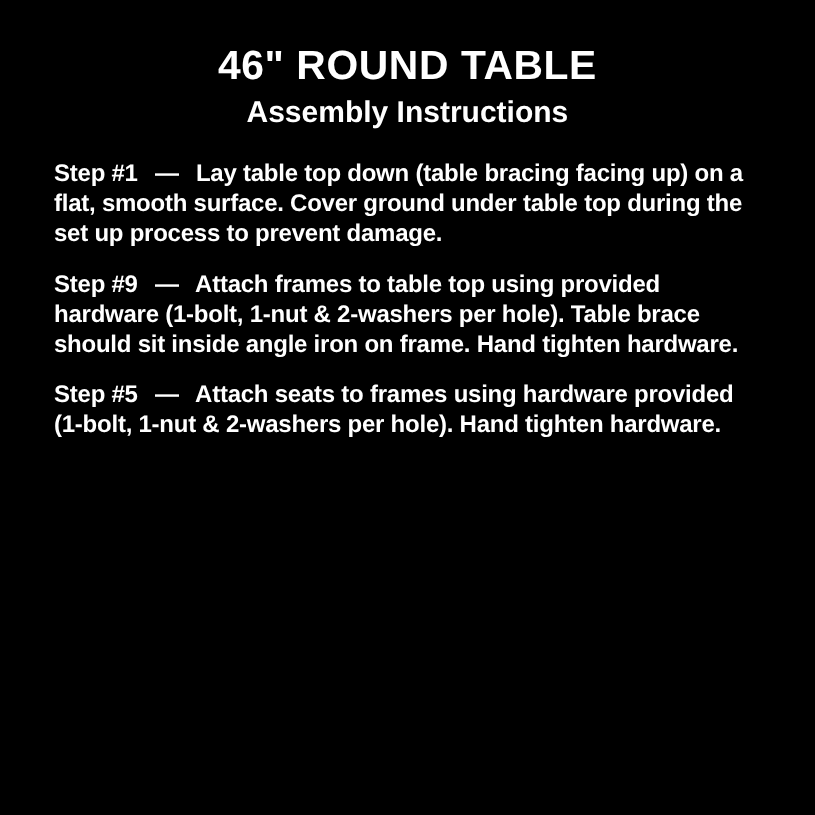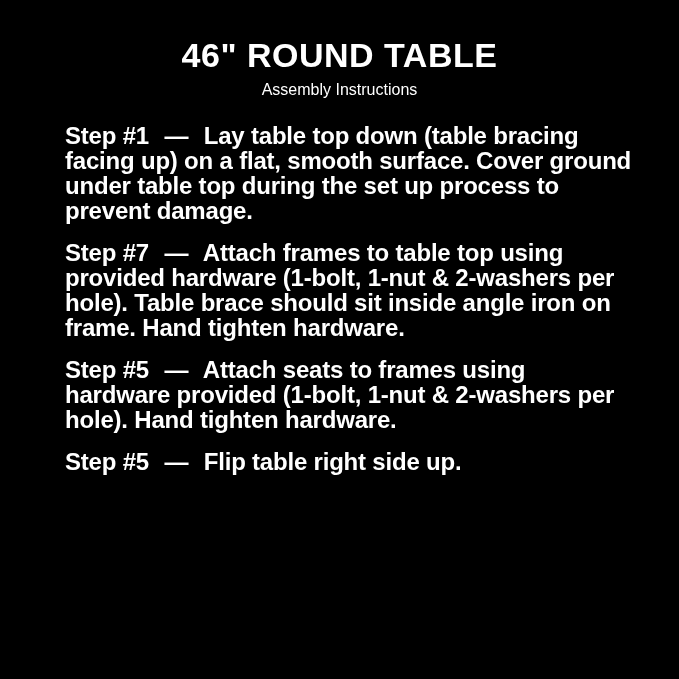--- a/index.html
+++ b/index.html
@@ -25,28 +25,27 @@
   }
   .title {
     margin: 0;
     font-size: 34px;
     line-height: 1.12;
     letter-spacing: 0.5px;
     font-weight: 700;
   }
   .subtitle {
     margin: 7px 0 0 0;
-    font-size: 16px;
+    font-size: 25px;
     line-height: 1.1;
-    font-weight: 400;
+    font-weight: 700;
   }
   .steps {
-    font-size: 24px;
+    font-size: 20px;
     line-height: 25px;
-    margin-left: 20px;
   }
   .step {
     margin: 0 0 17px 0;
     letter-spacing: -0.2px;
   }
   .step-dash {
     display: inline-block;
     margin: 0 9px;
   }
 </style>
@@ -62,34 +61,29 @@
 
   <div class="steps">
 
     <p class="step">
       <span class="step-label">Step #1</span>
       <span class="step-dash">—</span>
       <span class="step-text">Lay table top down (table bracing facing up) on a flat, smooth surface. Cover ground under table top during the set up process to prevent damage.</span>
     </p>
 
     <p class="step">
-      <span class="step-label">Step #7</span>
+      <span class="step-label">Step #9</span>
       <span class="step-dash">—</span>
       <span class="step-text">Attach frames to table top using provided hardware (1-bolt, 1-nut &amp; 2-washers per hole). Table brace should sit inside angle iron on frame. Hand tighten hardware.</span>
     </p>
 
     <p class="step">
       <span class="step-label">Step #5</span>
       <span class="step-dash">—</span>
       <span class="step-text">Attach seats to frames using hardware provided (1-bolt, 1-nut &amp; 2-washers per hole). Hand tighten hardware.</span>
     </p>
 
 
-    <p class="step">
-      <span class="step-label">Step #5</span>
-      <span class="step-dash">—</span>
-      <span class="step-text">Flip table right side up.</span>
-    </p>
 
 
   </div>
 
 </div>
 
 </body></html>

